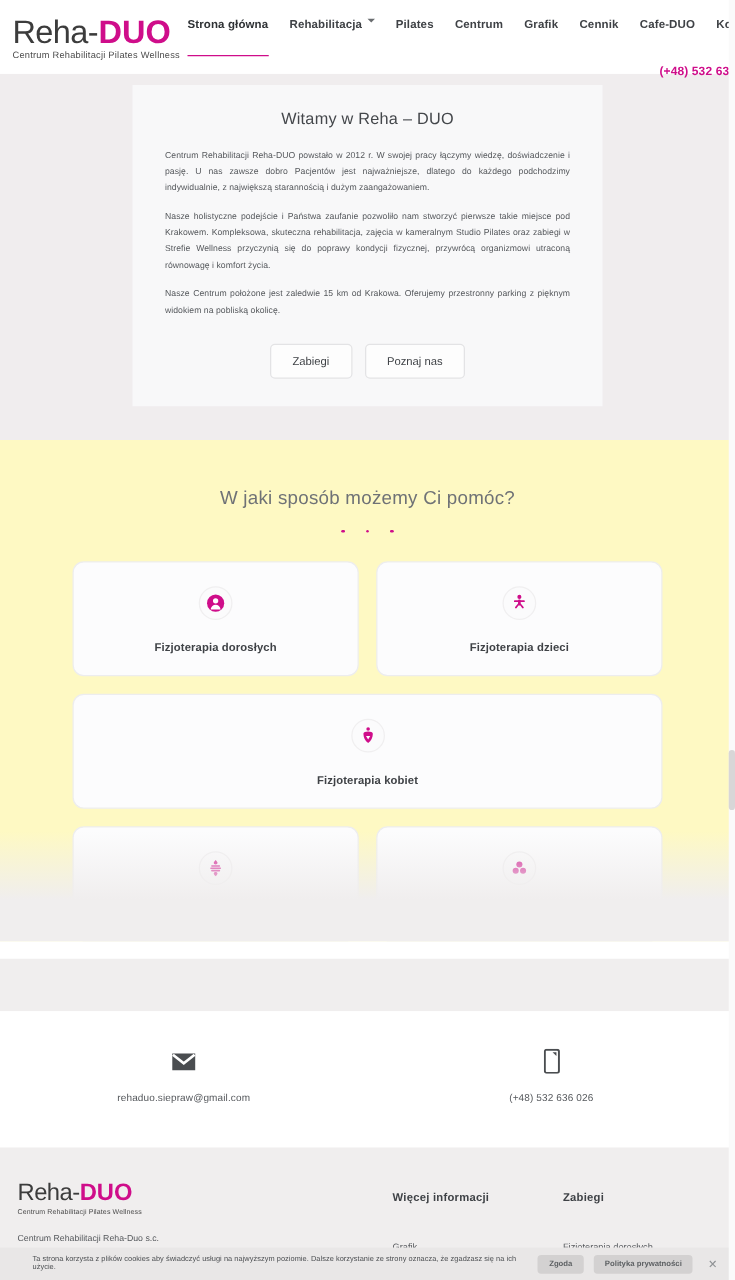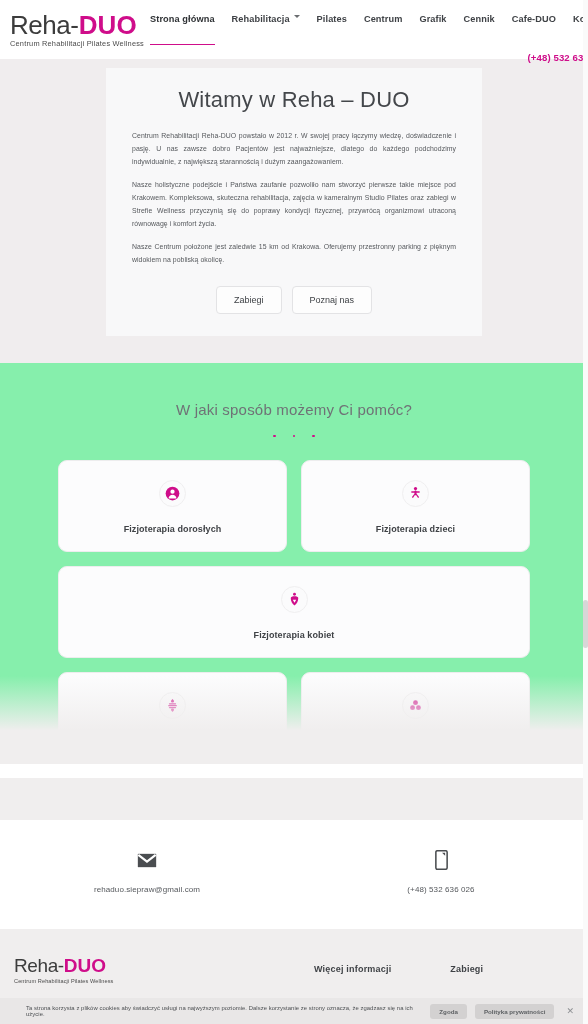--- a/index.html
+++ b/index.html
@@ -68,38 +68,38 @@
   
   .hero {
     background: #f0edee;
     padding: 9px 0 27px;
   }
   .hero-card {
     width: 376px; margin: 0 auto; background: #f8f8f9;
     padding: 19px 26px 22px;
   }
   .hero-title {
-    font-size: 22px; font-weight: 400; color: #44474b;
+    font-size: 13px; font-weight: 400; color: #44474b;
     text-align: center; letter-spacing: 0.2px; margin-bottom: 17px;
   }
   .hero-p {
     font-size: 6.9px; line-height: 1.85; color: #55585c;
     text-align: justify; margin-bottom: 11px; letter-spacing: 0.05px;
   }
   .hero-btns {
     display: flex; justify-content: center; gap: 10px; margin-top: 19px;
   }
   .btn-ghost {
     background: #fdfdfd; border: 1px solid #e3e3e5; border-radius: 4px;
     padding: 8px 17px; font-size: 9px; color: #3f4246; cursor: pointer;
     font-family: inherit;
   }
 
   
-  .services { background: #86efac; padding: 38px 0 0; position: relative; }
+  .services { background: #fef9c3; padding: 38px 0 0; position: relative; }
   .services-title {
     text-align: center; font-size: 15px; color: #6f7276; font-weight: 400;
     letter-spacing: 0.2px;
   }
   .dots { display: flex; justify-content: center; gap: 17px; margin: 17px 0 23px; }
   .dot { width: 2.6px; height: 2.6px; border-radius: 50%; background: #cf0d8a; }
 
   .cards { width: 472px; margin: 0 auto; }
   .card-row { display: flex; gap: 14px; margin-bottom: 14px; }
   .card {

